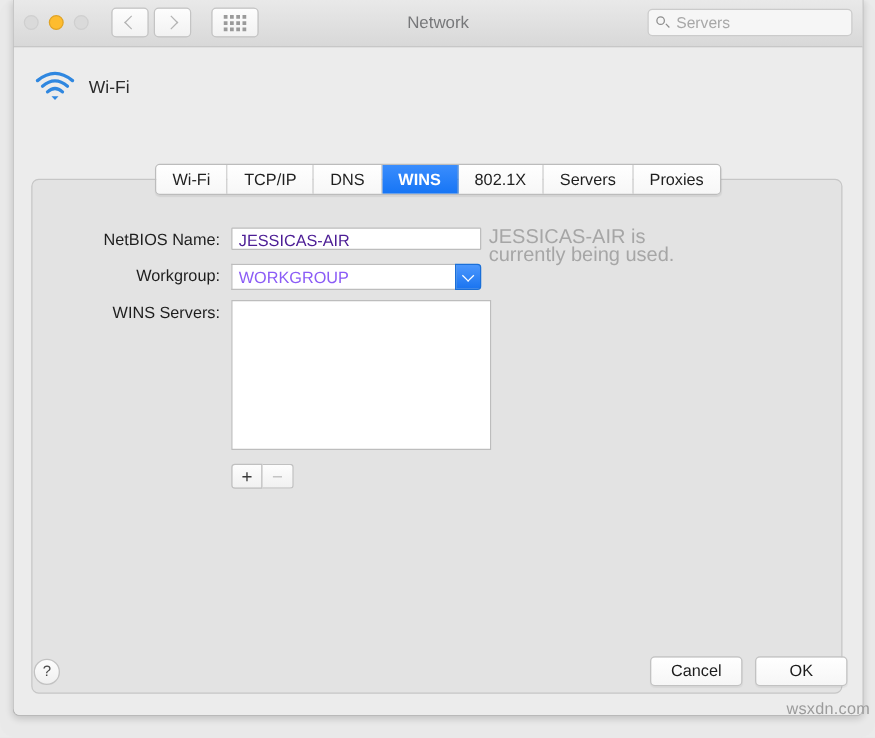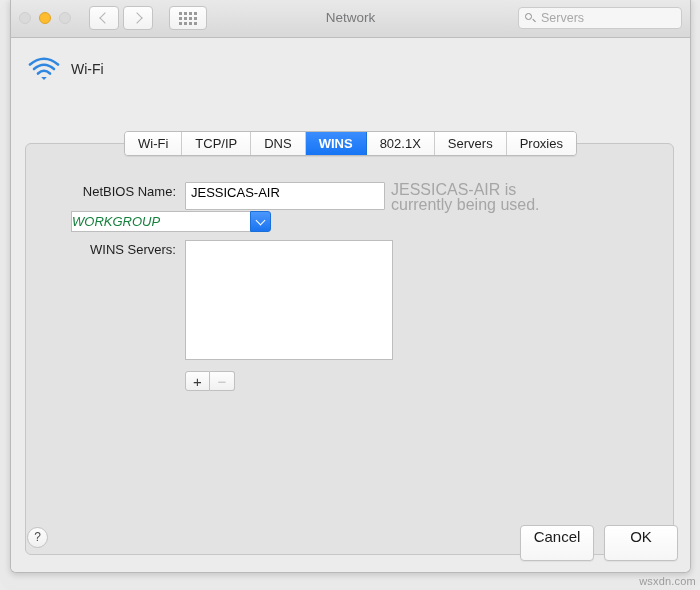--- a/index.html
+++ b/index.html
@@ -268,48 +268,47 @@
     padding-right: 9px;
     line-height: 20px;
   }
 
   .row-netbios { left: 45px; top: 38px; }
   .row-workgroup { left: 45px; top: 67px; }
   .row-wins { left: 45px; top: 96px; }
 
   .textfield {
     width: 200px;
-    height: 28px;
+    height: 18px;
     background: #ffffff;
     border: 1px solid #bdbdbd;
     box-sizing: border-box;
     font-size: 13px;
-    color: #000000;
+    color: #4c1d95;
     padding: 0 5px;
     line-height: 19px;
     border-radius: 1px;
   }
 
   .combo {
     position: relative;
     width: 200px;
     height: 21px;
     display: flex;
   }
   .combo-field {
     flex: 1;
     background: #ffffff;
     border: 1px solid #bdbdbd;
     border-right: none;
     box-sizing: border-box;
     font-size: 13px;
-    color: #15803d;
-    padding: 0 0;
+    color: #8b5cf6;
+    padding: 0 5px;
     line-height: 19px;
-    font-style: italic;
   }
   .combo-btn {
     width: 21px;
     height: 21px;
     background: linear-gradient(to bottom, #4b97fd, #1a74f0);
     border: 1px solid #1a6fd8;
     box-sizing: border-box;
     border-radius: 0 3px 3px 0;
     display: flex;
     align-items: center;
@@ -387,40 +386,40 @@
     border: 1px solid #c2c2c2;
     box-sizing: border-box;
     font-size: 12px;
     color: #4a4a4a;
     text-align: center;
     line-height: 19px;
   }
   .btn {
     position: absolute;
     top: 8px;
-    height: 36px;
+    height: 24px;
     min-width: 74px;
     background: linear-gradient(to bottom, #ffffff, #f6f6f6);
     border: 1px solid #c2c2c2;
     border-radius: 4px;
     box-sizing: border-box;
-    font-size: 15px;
+    font-size: 13px;
     color: #1b1b1b;
     text-align: center;
     line-height: 22px;
     box-shadow: 0 1px 1px rgba(0,0,0,0.05);
   }
   .btn-cancel { right: 96px; }
   .btn-ok { right: 12px; }
 
   .watermark {
     position: absolute;
     right: 4px;
-    bottom: 3px;
-    font-size: 11px;
+    bottom: 16px;
+    font-size: 13px;
     color: #9b9b9b;
     letter-spacing: 0.2px;
   }
 </style>
 </head>
 <body>
 
 <div id="root">
 
   <div class="window">
@@ -494,20 +493,21 @@
 
       <div class="panel">
         <div class="form">
 
           <div class="row row-netbios">
             <div class="flabel">NetBIOS Name:</div>
             <div class="textfield">JESSICAS-AIR</div>
           </div>
 
           <div class="row row-workgroup">
+            <div class="flabel">Workgroup:</div>
             <div class="combo">
               <div class="combo-field">WORKGROUP</div>
               <div class="combo-btn">
                 <span class="dn"></span>
               </div>
             </div>
           </div>
 
           <div class="row row-wins">
             <div class="flabel">WINS Servers:</div>

